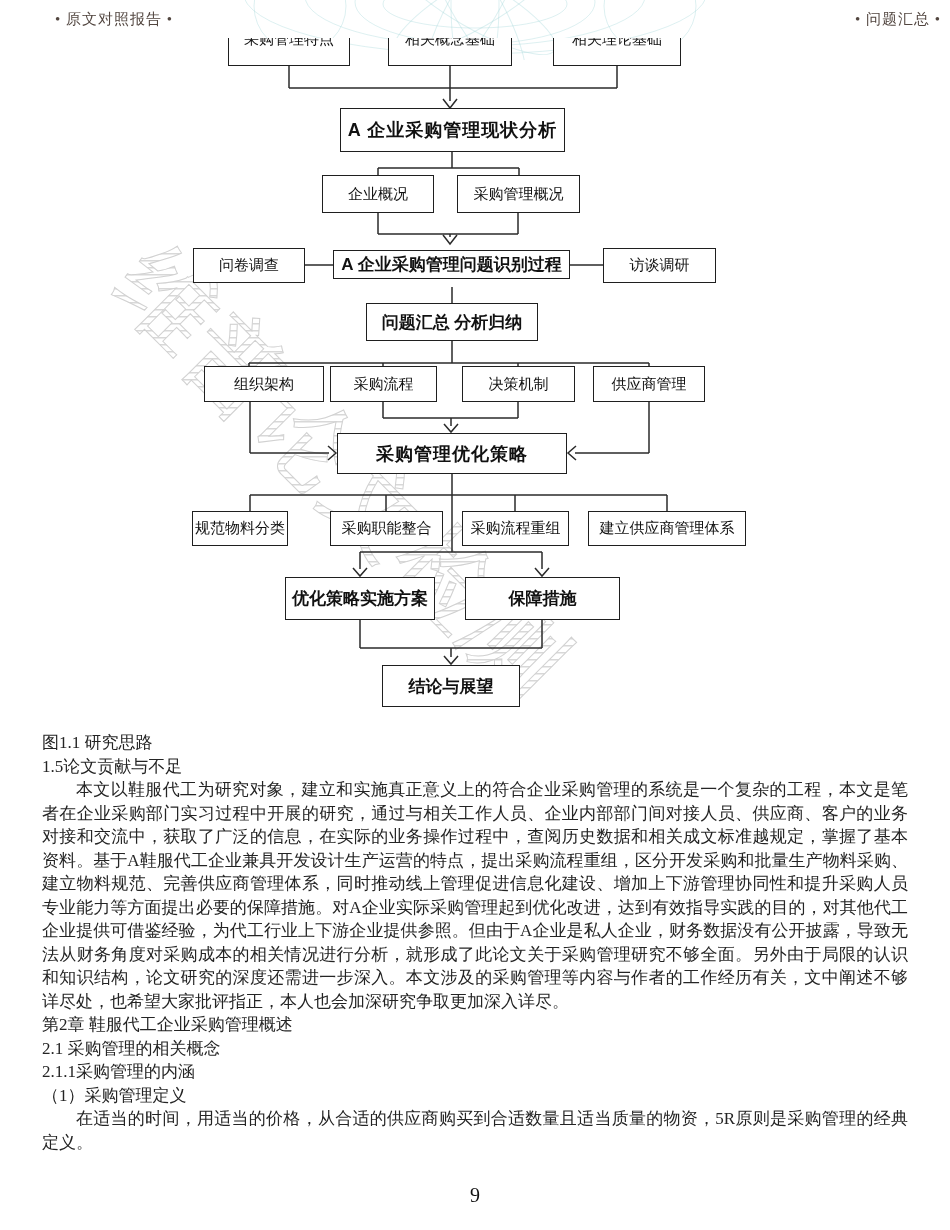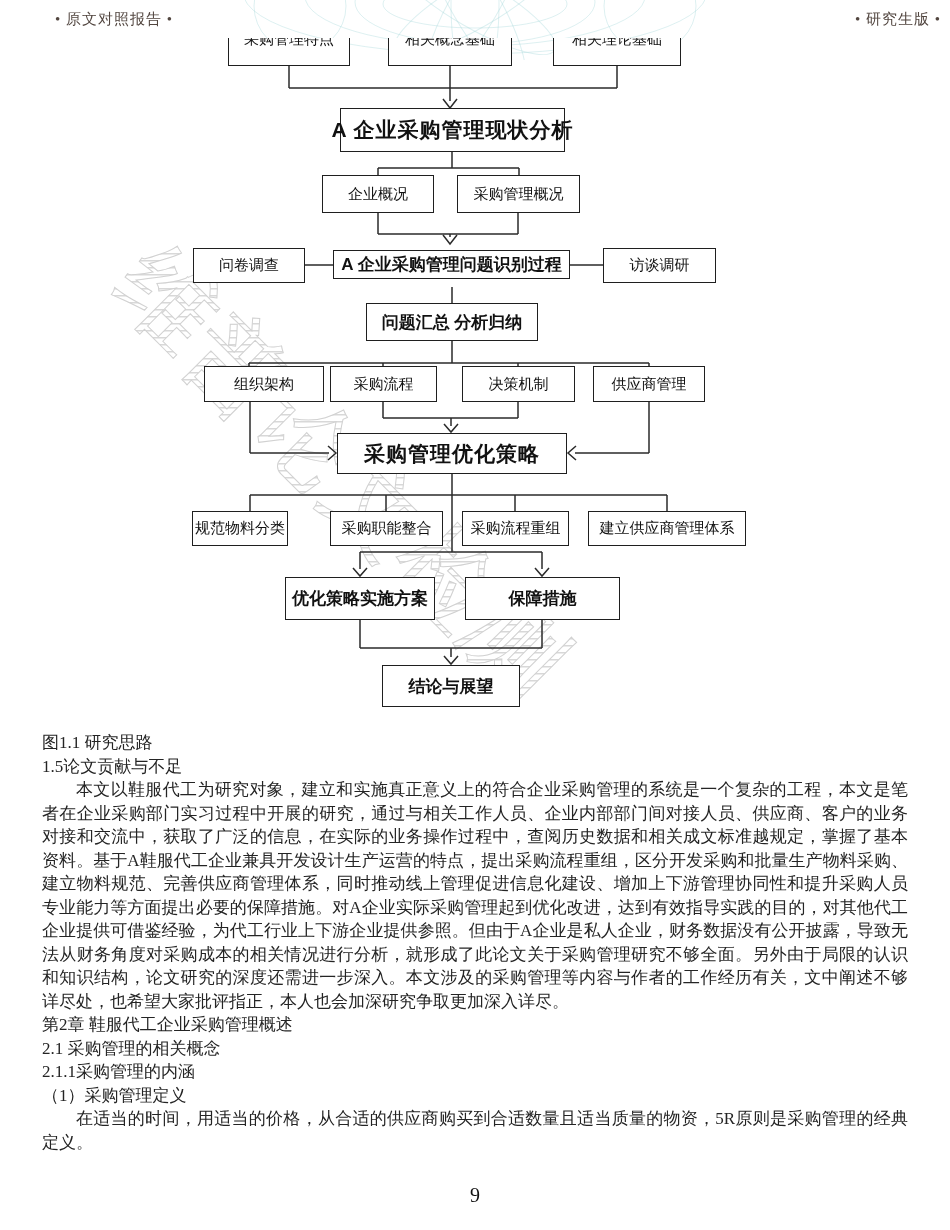--- a/index.html
+++ b/index.html
@@ -10,33 +10,33 @@
   .hdr-right{right:57px;}
   .guilloche{position:absolute;left:240px;top:0;}
   .figure{position:absolute;left:0;top:38px;width:950px;height:692px;overflow:hidden;}
   .wm{position:absolute;left:0;top:0;z-index:1;}
   .connectors{position:absolute;left:0;top:0;z-index:2;}
   .box{position:absolute;z-index:3;background:#ffffff;border:1.6px solid #1f1f1f;
        display:flex;align-items:center;justify-content:center;
        font-family:"Liberation Sans","DejaVu Sans",sans-serif;font-size:15px;color:#111111;
        white-space:nowrap;box-sizing:border-box;}
   .box.b{font-weight:bold;font-size:17px;}
-  .box.b-lg{font-weight:bold;font-size:21px;letter-spacing:1px;}
+  .box.b-lg{font-weight:bold;font-size:18px;letter-spacing:1px;}
   .textblock{position:absolute;left:42px;top:731px;width:866px;font-size:17px;line-height:23.5px;color:#242424;}
   .line{white-space:nowrap;}
   .para{margin:0;text-indent:2em;text-align:justify;}
   .pageno{position:absolute;left:0;top:1184px;width:950px;text-align:center;font-size:20px;color:#111111;}
 </style>
 </head>
 <body>
 
 <div class="page">
 
   <div class="hdr hdr-left">• 原文对照报告 •</div>
-  <div class="hdr hdr-right">• 研究生版 •</div>
+  <div class="hdr hdr-right">• 问题汇总 •</div>
 
   <svg class="guilloche" width="470" height="60" viewBox="0 0 470 60">
     <g fill="none" stroke="#9fd4d8" stroke-opacity="0.35" stroke-width="1">
       <ellipse cx="235" cy="-8" rx="232" ry="62"></ellipse>
       <ellipse cx="235" cy="-4" rx="170" ry="50"></ellipse>
       <ellipse cx="235" cy="2" rx="120" ry="42"></ellipse>
       <ellipse cx="235" cy="4" rx="92" ry="24"></ellipse>
       <ellipse cx="235" cy="4" rx="92" ry="24" transform="rotate(30 235 4)"></ellipse>
       <ellipse cx="235" cy="4" rx="92" ry="24" transform="rotate(60 235 4)"></ellipse>
       <ellipse cx="235" cy="4" rx="92" ry="24" transform="rotate(90 235 4)"></ellipse>

